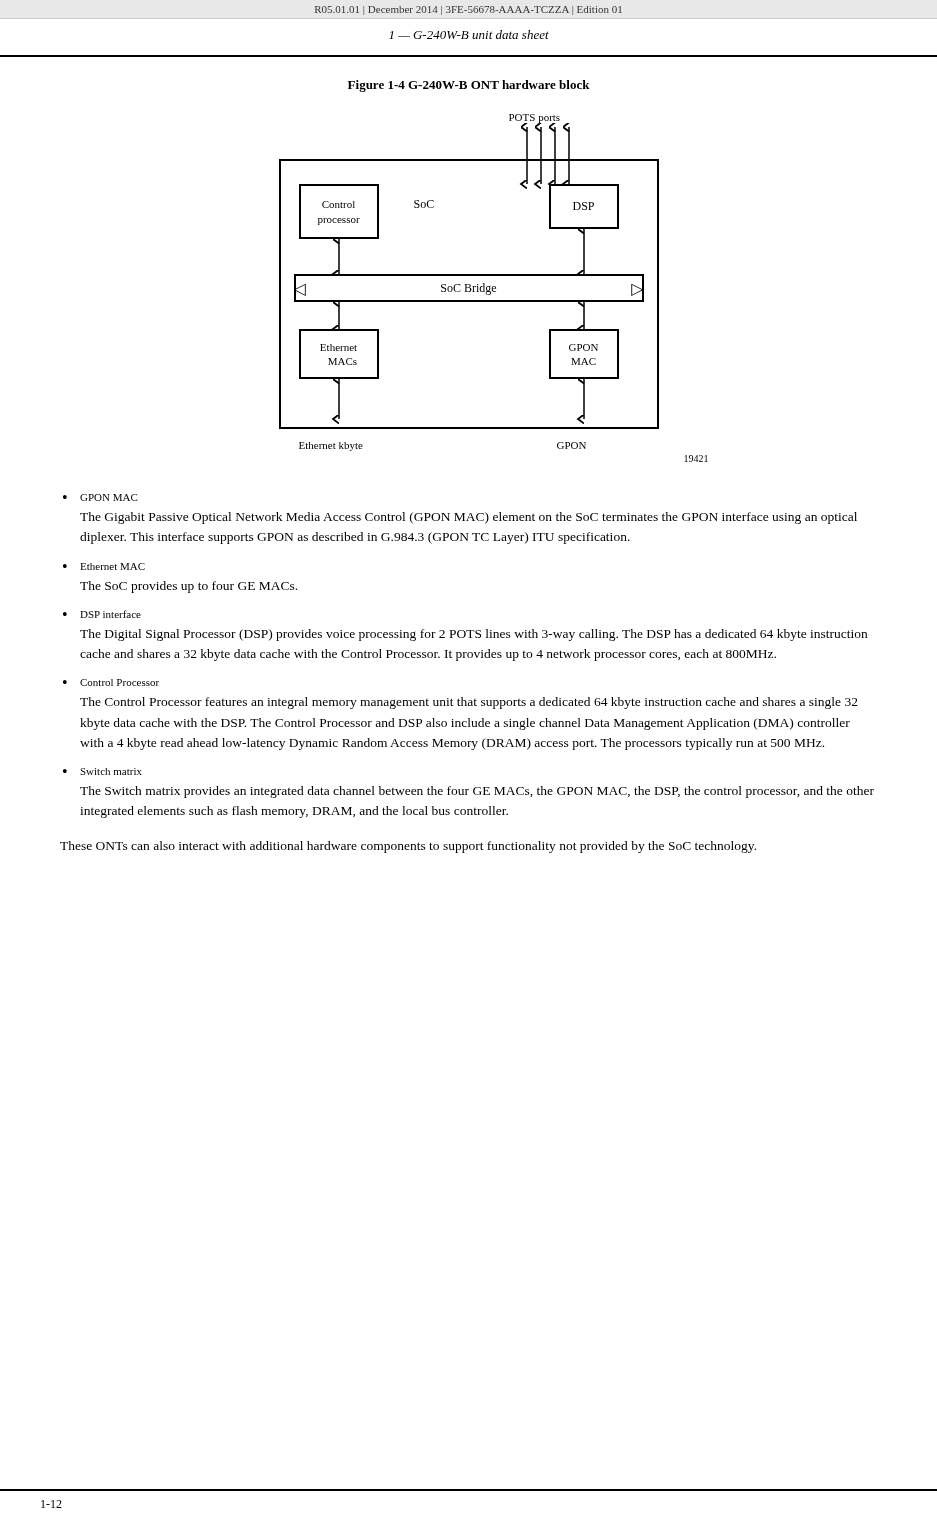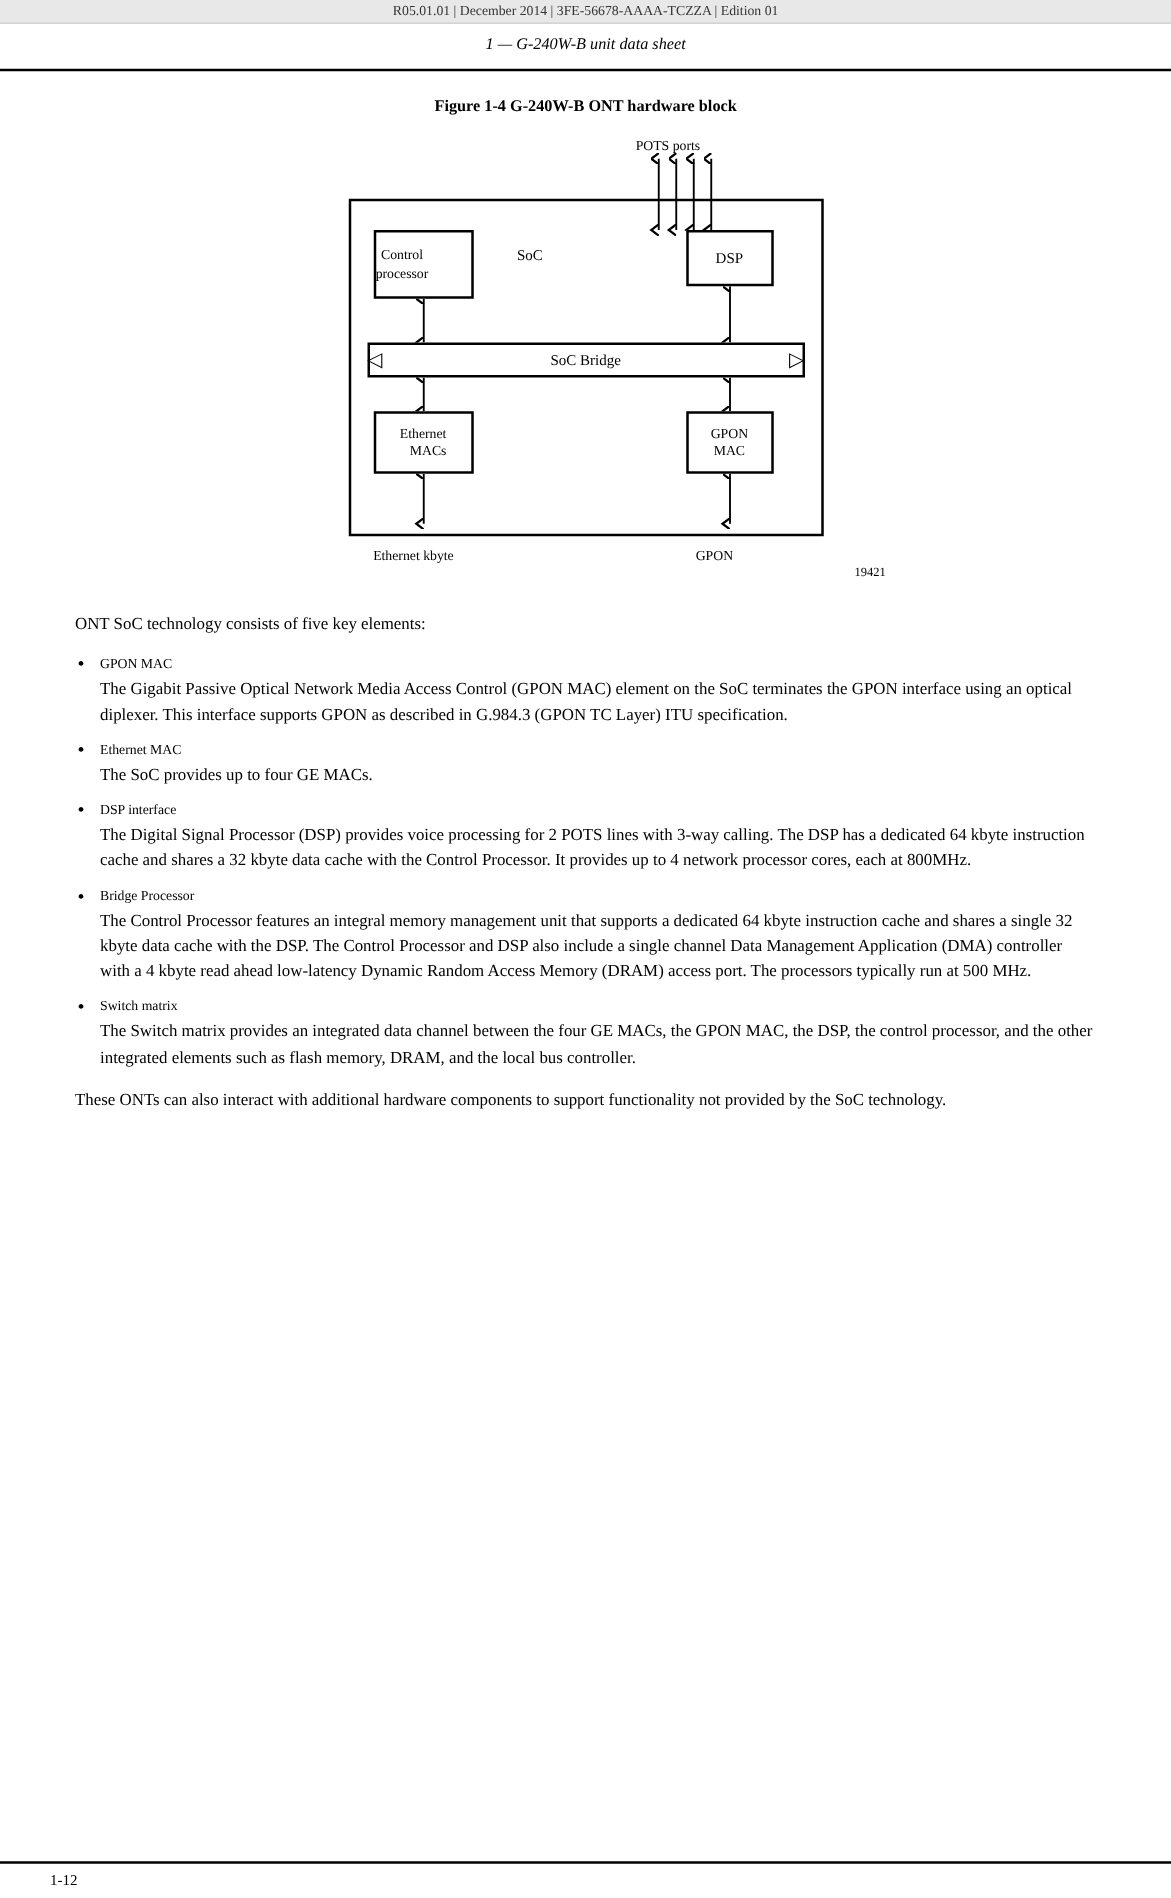--- a/index.html
+++ b/index.html
@@ -87,21 +87,21 @@
     
     .ctrl-box {
       position: absolute;
       left: 80px;
       top: 75px;
       width: 80px;
       height: 55px;
       border: 2px solid #000;
       display: flex;
       align-items: center;
-      justify-content: flex-start;
+      justify-content: center;
       text-align: center;
       font-size: 11px;
       background: #fff;
     }
 
     
     .dsp-box {
       position: absolute;
       left: 330px;
       top: 75px;
@@ -338,37 +338,36 @@
 
       <div class="eth-ports-label">Ethernet kbyte</div>
 
       <div class="gpon-label">GPON</div>
 
       <div class="img-number">19421</div>
 
     </div>
   </div>
 
-  <p class="body-text">ONT SoC technology consists of five key elements:</p>
 
   <ul class="bullet-list">
     <li>
       <span class="bullet-item-title">GPON MAC</span>
       <div class="bullet-item-body">The Gigabit Passive Optical Network Media Access Control (GPON MAC) element on the SoC terminates the GPON interface using an optical diplexer. This interface supports GPON as described in G.984.3 (GPON TC Layer) ITU specification.</div>
     </li>
     <li>
       <span class="bullet-item-title">Ethernet MAC</span>
       <div class="bullet-item-body">The SoC provides up to four GE MACs.</div>
     </li>
     <li>
       <span class="bullet-item-title">DSP interface</span>
       <div class="bullet-item-body">The Digital Signal Processor (DSP) provides voice processing for 2 POTS lines with 3-way calling. The DSP has a dedicated 64 kbyte instruction cache and shares a 32 kbyte data cache with the Control Processor. It provides up to 4 network processor cores, each at 800MHz.</div>
     </li>
     <li>
-      <span class="bullet-item-title">Bridge Processor</span>
+      <span class="bullet-item-title">Control Processor</span>
       <div class="bullet-item-body">The Control Processor features an integral memory management unit that supports a dedicated 64 kbyte instruction cache and shares a single 32 kbyte data cache with the DSP. The Control Processor and DSP also include a single channel Data Management Application (DMA) controller with a 4 kbyte read ahead low-latency Dynamic Random Access Memory (DRAM) access port. The processors typically run at 500 MHz.</div>
     </li>
     <li>
       <span class="bullet-item-title">Switch matrix</span>
       <div class="bullet-item-body">The Switch matrix provides an integrated data channel between the four GE MACs, the GPON MAC, the DSP, the control processor, and the other integrated elements such as flash memory, DRAM, and the local bus controller.</div>
     </li>
   </ul>
 
   <p class="body-text">These ONTs can also interact with additional hardware components to support functionality not provided by the SoC technology.</p>
 

